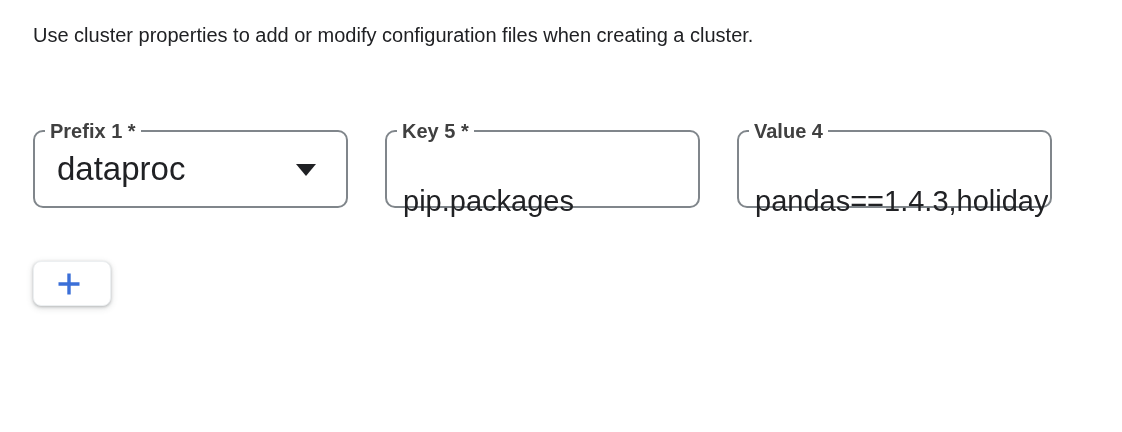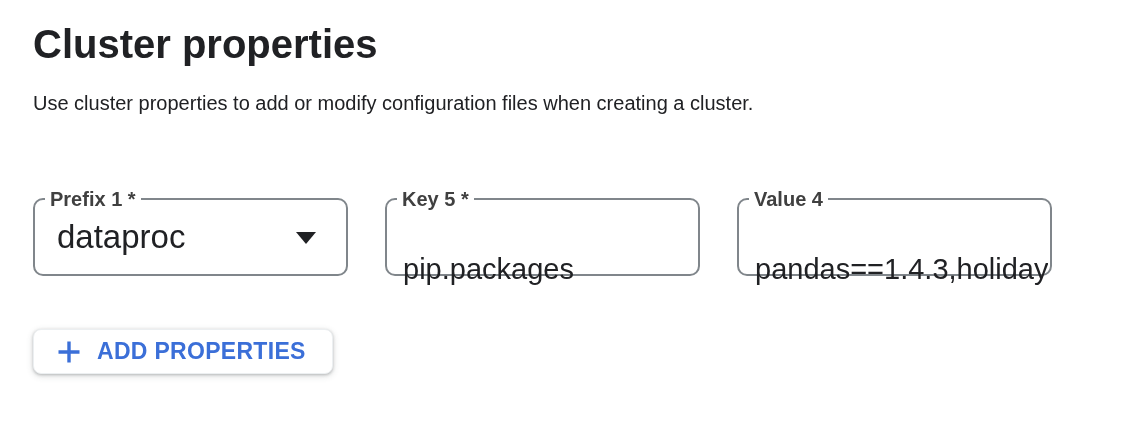--- a/index.html
+++ b/index.html
@@ -72,21 +72,20 @@
   }
   .plus-icon { display:flex; align-items:center; }
 </style>
 </head>
 <body>
 
 
 
 <div class="section">
 
-  <h1 class="page-title">Cluster properties</h1>
 
   <p class="page-desc">Use cluster properties to add or modify configuration files when creating a cluster.</p>
 
   <div class="fields-row">
 
     <div class="field">
       <span class="field-label">Prefix 1 *</span>
       <span class="field-value">dataproc</span>
       <span class="dropdown-arrow"></span>
     </div>
@@ -104,17 +103,16 @@
   </div>
 
 </div>
 
 <button class="add-btn">
   <span class="plus-icon">
     <svg width="30" height="30" viewBox="0 0 30 30" aria-hidden="true">
       <path d="M15 4.5 V25.5 M4.5 15 H25.5" stroke="#3b6fd8" stroke-width="3.4" fill="none"></path>
     </svg>
   </span>
-  <span class="add-btn-label">ADD PROPERTIES</span>
 </button>
 
 
 
 
 </body></html>

